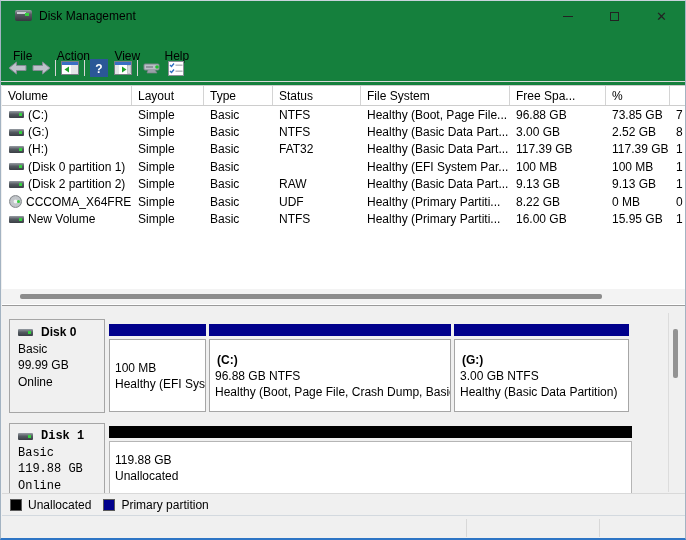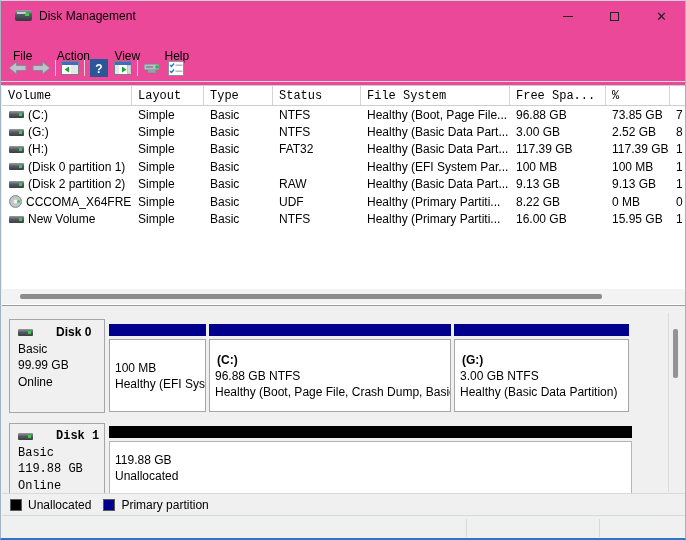--- a/index.html
+++ b/index.html
@@ -5,21 +5,21 @@
   * { margin:0; padding:0; box-sizing:border-box; }
   html,body { width:686px; height:540px; }
   body { font-family:"Liberation Sans", sans-serif; font-size:12px; color:#000; }
   .window {
     position:relative; width:686px; height:540px; overflow:hidden;
     background:#f0f0f0;
     border-left:1px solid #a3b3c2; border-right:1px solid #a3b3c2;
     border-top:1px solid #c9d3dc; border-bottom:2px solid #2e75c5;
   }
   
-  .chrome { position:absolute; top:0; left:0; width:684px; height:84px; background:#ec4899; }
+  .chrome { position:absolute; top:0; left:0; width:684px; height:84px; background:#15803d; }
   .titlebar { position:absolute; top:0; left:0; width:684px; height:32px; }
   .title-icon { position:absolute; left:14px; top:9px; width:17px; height:11px;
     background:linear-gradient(180deg,#9aa1a8 0%,#565c63 40%,#33383e 100%); border-radius:2px; }
   .title-icon::after { content:""; position:absolute; right:3px; top:3px; width:4px; height:3px; background:#35d13f; }
   .title-icon::before { content:""; position:absolute; left:2px; top:2px; width:9px; height:2px; background:#c9ced3; }
   .title-text { position:absolute; left:38px; top:8px; font-size:12px; }
   .winbtn { position:absolute; top:0; width:47px; height:30px; display:flex; align-items:center; justify-content:center; }
   .btn-min  { right:94px; } .btn-max { right:47px; } .btn-close { right:0; }
   .glyph-min { width:10px; height:1px; background:#222; }
   .glyph-max { width:9px; height:9px; border:1px solid #222; }
@@ -27,37 +27,37 @@
   .menubar { position:absolute; top:45px; left:0; width:684px; height:22px; }
   .menu-item { display:inline-block; padding:3px 9px 4px 9px; margin-left:3px; }
   .toolbar { position:absolute; top:54px; left:0; width:684px; height:27px; border-bottom:1px solid #d9d9d9; }
   .tbtn { position:absolute; top:3px; width:22px; height:20px; display:flex; align-items:center; justify-content:center; }
   .tsep { position:absolute; top:5px; width:1px; height:16px; background:#d6d6d6; }
   
   .listview { position:absolute; top:84px; left:1px; width:684px; height:221px;
     background:#fff; border-top:1px solid #cdcdcd; border-bottom:1px solid #9a9a9a; }
   .thead, .trow { display:grid; grid-template-columns:130px 72px 69px 88px 149px 96px 64px 22px; width:692px; }
   .thead { height:20px; border-bottom:1px solid #cdcdcd; }
-  .hcell { padding:3px 4px 0 6px; border-right:1px solid #d4d4d4; overflow:hidden; white-space:nowrap;font-family:Liberation Mono, monospace; }
+  .hcell { padding:3px 4px 0 6px; border-right:1px solid #d4d4d4; overflow:hidden; white-space:nowrap; }
   .trow { height:17.4px; align-items:center; }
   .cell { padding-left:6px; overflow:hidden; white-space:nowrap; }
   .cell-vol { display:flex; align-items:center; gap:4px; padding-left:7px; }
   .drive-icon { flex:0 0 auto; width:15px; height:7px; border-radius:1px; position:relative;
     background:linear-gradient(180deg,#979da3 0%,#555b62 45%,#3a3f45 100%); }
   .drive-icon::after { content:""; position:absolute; right:2px; top:2px; width:3px; height:3px; background:#35d13f; }
   .cd-icon { flex:0 0 auto; width:13px; height:13px; border-radius:50%; border:1px solid #85898d; position:relative;
     background:radial-gradient(circle at 50% 50%, #f2f3f4 0 18%, #c2c6ca 30% 60%, #8f9499 100%); }
   .cd-icon::after { content:""; position:absolute; right:1px; top:4px; width:3px; height:3px; background:#35d13f; border-radius:50%; }
   
   .hscroll { position:absolute; top:288px; left:1px; width:684px; height:15px; background:#f3f3f3; }
   .hthumb { position:absolute; top:5px; left:18px; width:582px; height:5px; background:#8c8c8c; border-radius:2px; }
   
   .graph { position:absolute; top:312px; left:1px; width:684px; height:180px; background:#f0f0f0; }
   .disk-label { position:absolute; background:#f0f0f0; border:1px solid #a6a6a6; padding:4px 0 0 8px; line-height:16.5px; }
-  .disk-title { font-weight:bold; display:flex; align-items:center; gap:23px; }
+  .disk-title { font-weight:bold; display:flex; align-items:center; gap:8px; }
   .part { position:absolute; }
   .part-strip { position:absolute; left:0; top:0; width:100%; height:12px; }
   .part-box { position:absolute; left:0; top:15px; width:100%; bottom:0; background:#fff; border:1px solid #a6a6a6;
     display:flex; flex-direction:column; justify-content:center; padding-left:5px; overflow:hidden; white-space:nowrap; line-height:16px; }
   .part-title { font-weight:bold; padding-left:2px; }
   .graph-divider { position:absolute; left:666px; top:0; width:1px; height:179px; background:#dcdcdc; }
   .vthumb { position:absolute; left:671px; top:16px; width:5px; height:49px; background:#939393; border-radius:2px; }
   
   .legend { position:absolute; top:492px; left:1px; width:684px; height:22px; background:#f0f0f0;
     border-top:1px solid #d9d9d9; display:flex; align-items:center; padding-left:8px; }

